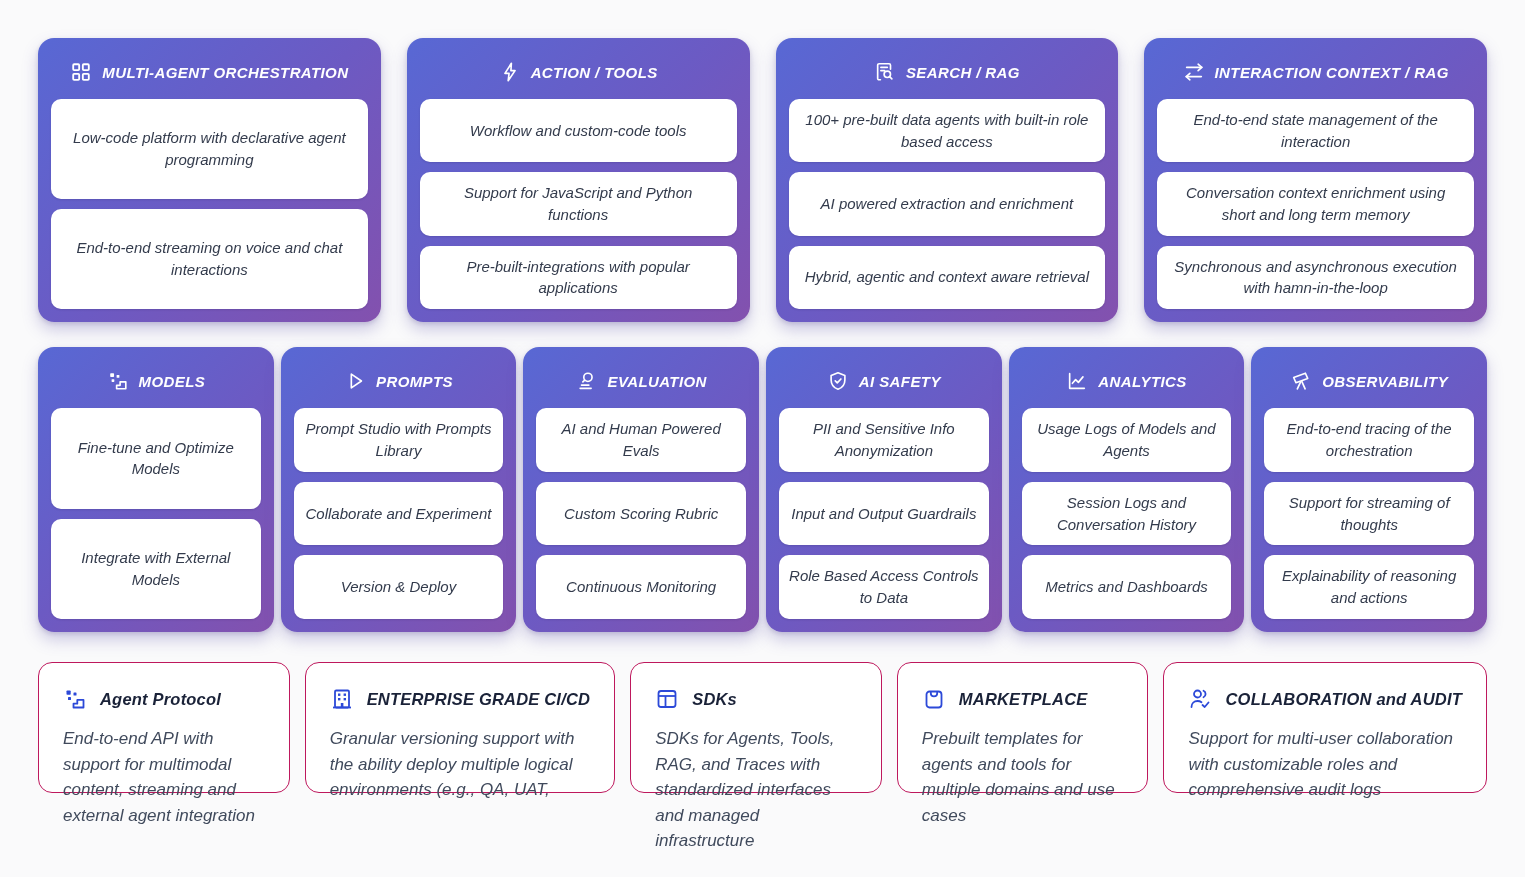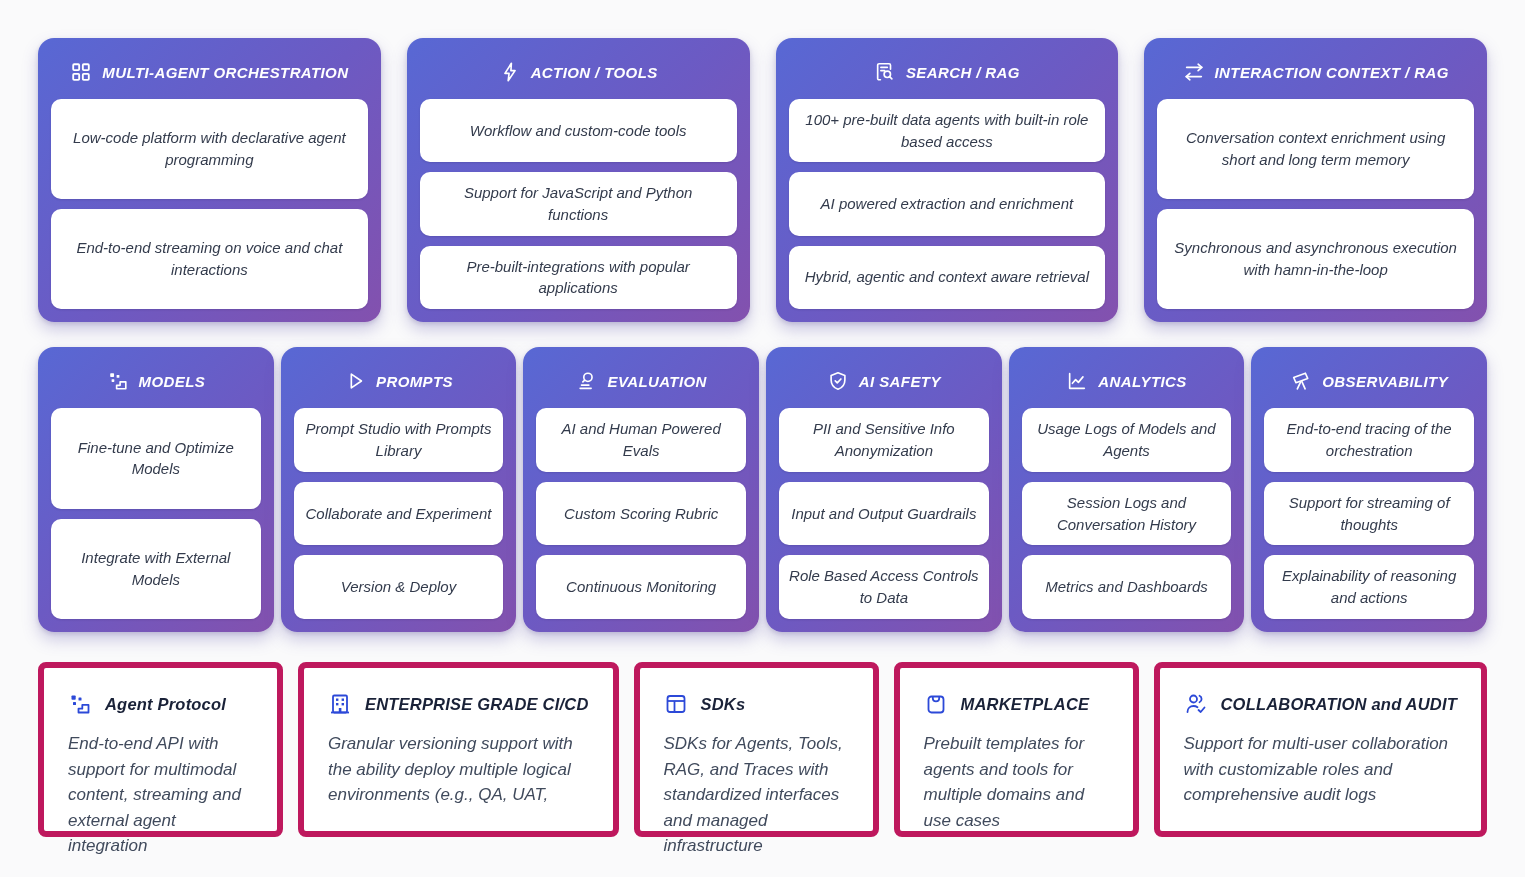--- a/index.html
+++ b/index.html
@@ -49,24 +49,24 @@
     box-shadow: 0 1px 2px rgba(25, 20, 70, .15);
   }
   .row2 .pill { padding: 6px 10px; }
 
   .icon { display: inline-flex; width: 22px; height: 22px; flex: 0 0 auto; }
   .icon svg { width: 100%; height: 100%; }
   .gcard .icon { color: #ffffff; }
 
   .bcard {
     background: #ffffff;
-    border: 6px solid #be185d;
-    border-radius: 8px;
+    border: 1px solid #be185d;
+    border-radius: 14px;
     padding: 24px 24px 20px;
-    height: 175px;
+    height: 131px;
   }
   .bcard-head { display: flex; align-items: center; gap: 13px; color: #2c49d8; }
   .bcard .icon { width: 24px; height: 24px; }
   .bcard-title {
     margin: 0; font-size: 16.5px; font-weight: 700;
     color: #1a2238; letter-spacing: .2px; white-space: nowrap;
   }
   .bcard-body {
     margin: 15px 0 0; font-size: 17px; line-height: 1.5;
     color: #404a5c;
@@ -143,20 +143,21 @@
           <polyline points="16.5,3.5 20.5,7 16.5,10.5"></polyline>
               <line x1="20.5" y1="7" x2="4" y2="7"></line>
           <polyline points="7.5,13.5 3.5,17 7.5,20.5"></polyline>
               <line x1="3.5" y1="17" x2="20" y2="17"></line>
         </g>
           </svg>
       </span>
       <h2 class="gcard-title">INTERACTION CONTEXT / RAG</h2>
     </header>
     <div class="gcard-items">
+      <div class="pill">End-to-end state management of the interaction</div>
       <div class="pill">Conversation context enrichment using short and long term memory</div>
       <div class="pill">Synchronous and asynchronous execution with hamn-in-the-loop</div>
     </div>
   </section>
 </div>
 
 <div class="row row2">
 
   <section class="gcard">
     <header class="gcard-head">

